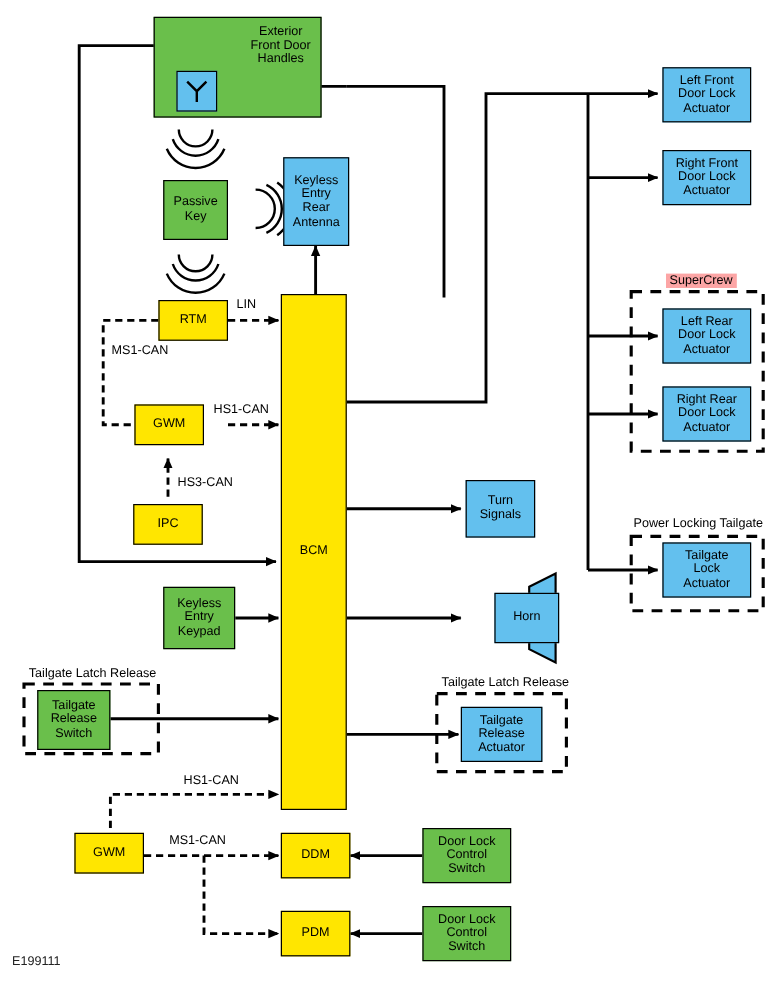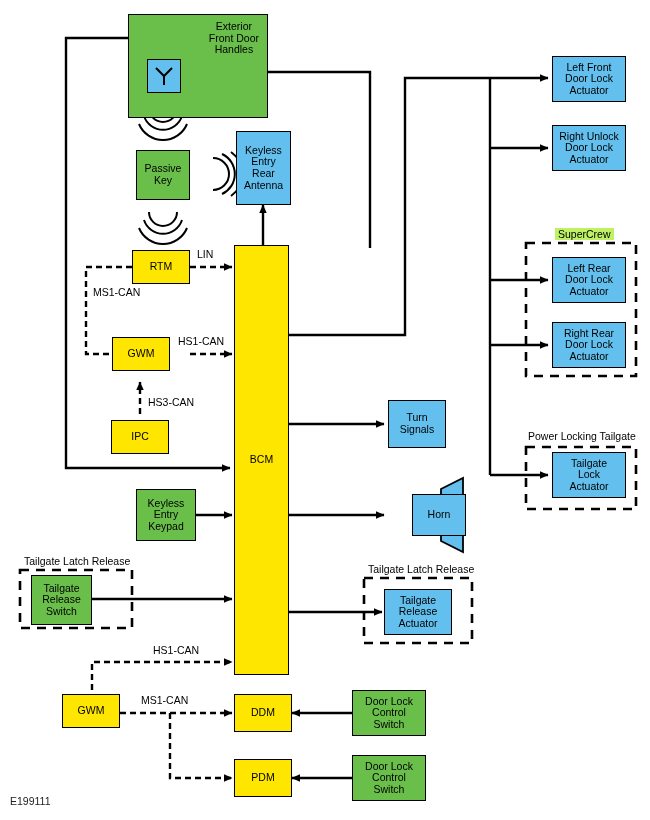--- a/index.html
+++ b/index.html
@@ -100,21 +100,21 @@
       <rect x="526" y="447" width="110" height="62"></rect>
       <rect x="20" y="570" width="112" height="58"></rect>
       <rect x="364" y="578" width="108" height="65"></rect>
     </g>
 
     <g>
       <path d="M441,489 L463,478 L463,552 L441,541 Z" fill="#63c0ee" stroke="#000" stroke-width="1.8"></path>
     </g>
   </svg>
 
-  <div class="node green" style="left:128px;top:14px;width:140px;height:104px;align-items:flex-start;justify-content:flex-end;padding:6px 8px 0 0;">
+  <div class="node green" style="left:128px;top:14px;width:140px;height:84px;align-items:flex-start;justify-content:flex-end;padding:6px 8px 0 0;">
     <span style="white-space:pre-line;">Exterior
 Front Door
 Handles</span>
   </div>
   <div class="node blue" style="left:147px;top:59px;width:34px;height:34px;">
     <svg width="22" height="22" viewBox="0 0 22 22">
       <path d="M3,3 L11,11 L19,3 M11,11 L11,20" stroke="#000" stroke-width="2" fill="none"></path>
     </svg>
   </div>
 
@@ -169,21 +169,21 @@
   <div class="node blue" style="left:388px;top:494px;width:54px;height:42px;margin-left:24px;">
     <span>Horn</span>
   </div>
 
   <div class="node blue" style="left:552px;top:56px;width:74px;height:46px;">
     <span style="white-space:pre-line;">Left Front
 Door Lock
 Actuator</span>
   </div>
   <div class="node blue" style="left:552px;top:125px;width:74px;height:46px;">
-    <span style="white-space:pre-line;">Right Unlock
+    <span style="white-space:pre-line;">Right Front
 Door Lock
 Actuator</span>
   </div>
   <div class="node blue" style="left:552px;top:257px;width:74px;height:46px;">
     <span style="white-space:pre-line;">Left Rear
 Door Lock
 Actuator</span>
   </div>
   <div class="node blue" style="left:552px;top:322px;width:74px;height:46px;">
     <span style="white-space:pre-line;">Right Rear
@@ -209,21 +209,21 @@
     <span style="white-space:pre-line;">Door Lock
 Control
 Switch</span>
   </div>
   <div class="node green" style="left:352px;top:755px;width:74px;height:46px;">
     <span style="white-space:pre-line;">Door Lock
 Control
 Switch</span>
   </div>
 
-  <div class="grouplabel" style="left:555px;top:228px;background:#bef264;padding:0 3px;">SuperCrew</div>
+  <div class="grouplabel" style="left:555px;top:228px;background:#fca5a5;padding:0 3px;">SuperCrew</div>
   <div class="grouplabel" style="left:525px;top:430px;background:#fff;padding:0 3px;">Power Locking Tailgate</div>
   <div class="grouplabel" style="left:21px;top:555px;background:#fff;padding:0 3px;">Tailgate Latch Release</div>
   <div class="grouplabel" style="left:365px;top:563px;background:#fff;padding:0 3px;">Tailgate Latch Release</div>
 
   <div class="wirelabel" style="left:197px;top:248px;">LIN</div>
   <div class="wirelabel" style="left:93px;top:286px;">MS1-CAN</div>
   <div class="wirelabel" style="left:178px;top:335px;">HS1-CAN</div>
   <div class="wirelabel" style="left:148px;top:396px;">HS3-CAN</div>
   <div class="wirelabel" style="left:153px;top:644px;">HS1-CAN</div>
   <div class="wirelabel" style="left:141px;top:694px;">MS1-CAN</div>

